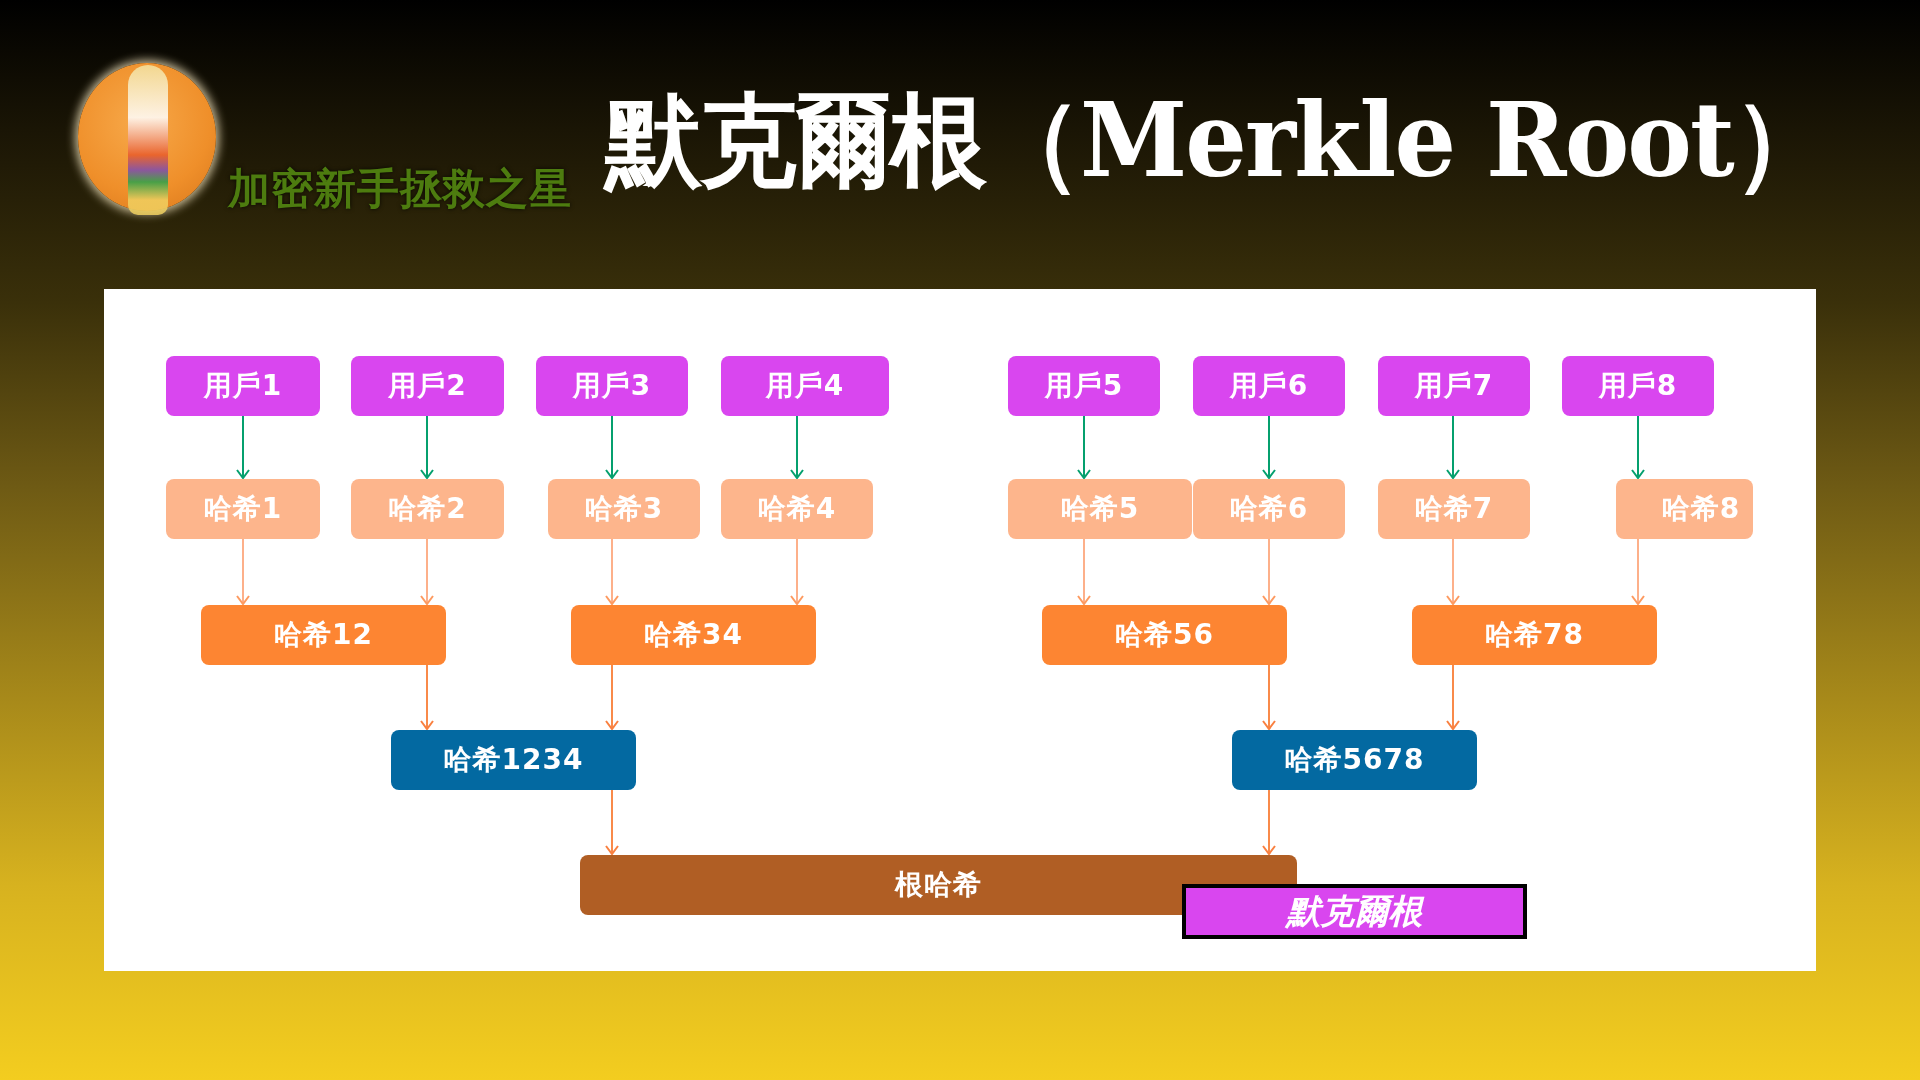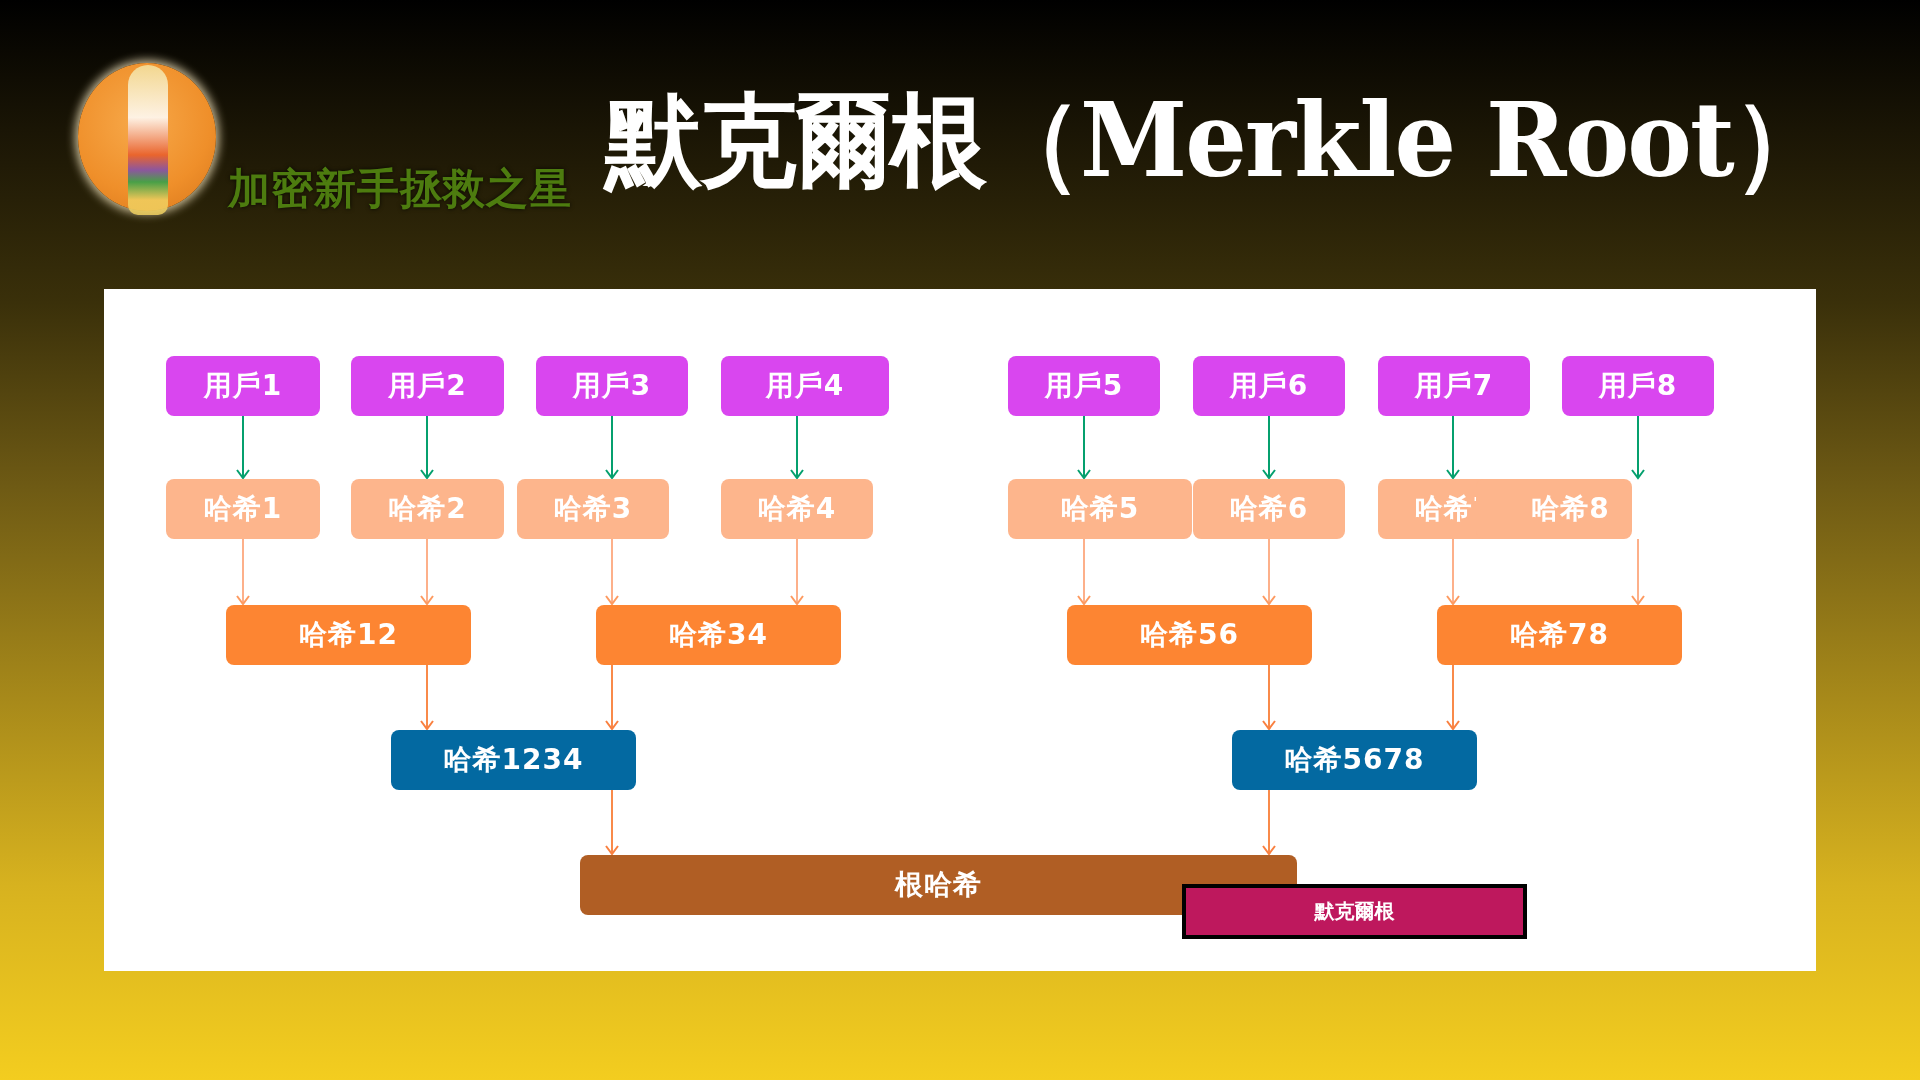--- a/index.html
+++ b/index.html
@@ -36,27 +36,27 @@
     transform: scaleX(0.95); transform-origin:left center;
   }
   .panel { position:absolute; left:104px; top:289px; width:1712px; height:682px; background:#ffffff; }
   .node {
     position:absolute; display:flex; align-items:center; justify-content:center;
     color:#fff; font-weight:bold; font-size:28px; border-radius:8px; box-sizing:border-box;
     font-family:"DejaVu Sans", sans-serif; letter-spacing:1px;
   }
   .user { background:#d946ef; }
   .leaf { background:#fdb58c; }
-  .mid  { background:#fd8532;margin-left:25px; }
+  .mid  { background:#fd8532; }
   .mid2 { background:#0369a1; }
   .root { background:#b05e24; }
   .label-box {
     position:absolute; left:1182px; top:884px; width:345px; height:55px; box-sizing:border-box;
-    background:#be185d; border:4px solid #000; display:flex; align-items:center; justify-content:center;
-    color:#fff; font-family:"DejaVu Serif", serif; font-weight:bold; font-size:20px;
+    background:#d946ef; border:4px solid #000; display:flex; align-items:center; justify-content:center;
+    color:#fff; font-family:"DejaVu Serif", serif; font-weight:bold; font-size:34px;font-style:italic;
   }
   svg.edges { position:absolute; left:0; top:0; width:1920px; height:1080px; pointer-events:none; }
 </style>
 </head>
 <body>
 
 <div class="logo">
   <div class="logo-circle"></div>
   <div class="logo-figure"></div>
   <div class="logo-sub">加密新手拯救之星</div>
@@ -115,26 +115,26 @@
 <div class="node user" style="left:351px;top:356px;width:153px;height:60px;">用戶2</div>
 <div class="node user" style="left:536px;top:356px;width:152px;height:60px;">用戶3</div>
 <div class="node user" style="left:721px;top:356px;width:168px;height:60px;">用戶4</div>
 <div class="node user" style="left:1008px;top:356px;width:152px;height:60px;">用戶5</div>
 <div class="node user" style="left:1193px;top:356px;width:152px;height:60px;">用戶6</div>
 <div class="node user" style="left:1378px;top:356px;width:152px;height:60px;">用戶7</div>
 <div class="node user" style="left:1562px;top:356px;width:152px;height:60px;">用戶8</div>
 
 <div class="node leaf" style="left:166px;top:479px;width:154px;height:60px;">哈希1</div>
 <div class="node leaf" style="left:351px;top:479px;width:153px;height:60px;">哈希2</div>
-<div class="node leaf" style="left:517px;top:479px;width:152px;height:60px;">哈希3</div>
+<div class="node leaf" style="left:548px;top:479px;width:152px;height:60px;">哈希3</div>
 <div class="node leaf" style="left:721px;top:479px;width:152px;height:60px;">哈希4</div>
 <div class="node leaf" style="left:1008px;top:479px;width:184px;height:60px;">哈希5</div>
 <div class="node leaf" style="left:1193px;top:479px;width:152px;height:60px;">哈希6</div>
 <div class="node leaf" style="left:1378px;top:479px;width:152px;height:60px;">哈希7</div>
-<div class="node leaf" style="left:1476px;top:479px;width:156px;height:60px;padding-left:33px;">哈希8</div>
+<div class="node leaf" style="left:1616px;top:479px;width:137px;height:60px;padding-left:33px;">哈希8</div>
 
 <div class="node mid" style="left:201px;top:605px;width:245px;height:60px;">哈希12</div>
 <div class="node mid" style="left:571px;top:605px;width:245px;height:60px;">哈希34</div>
 <div class="node mid" style="left:1042px;top:605px;width:245px;height:60px;">哈希56</div>
 <div class="node mid" style="left:1412px;top:605px;width:245px;height:60px;">哈希78</div>
 
 <div class="node mid2" style="left:391px;top:730px;width:245px;height:60px;">哈希1234</div>
 <div class="node mid2" style="left:1232px;top:730px;width:245px;height:60px;">哈希5678</div>
 
 <div class="node root" style="left:580px;top:855px;width:717px;height:60px;">根哈希</div>

